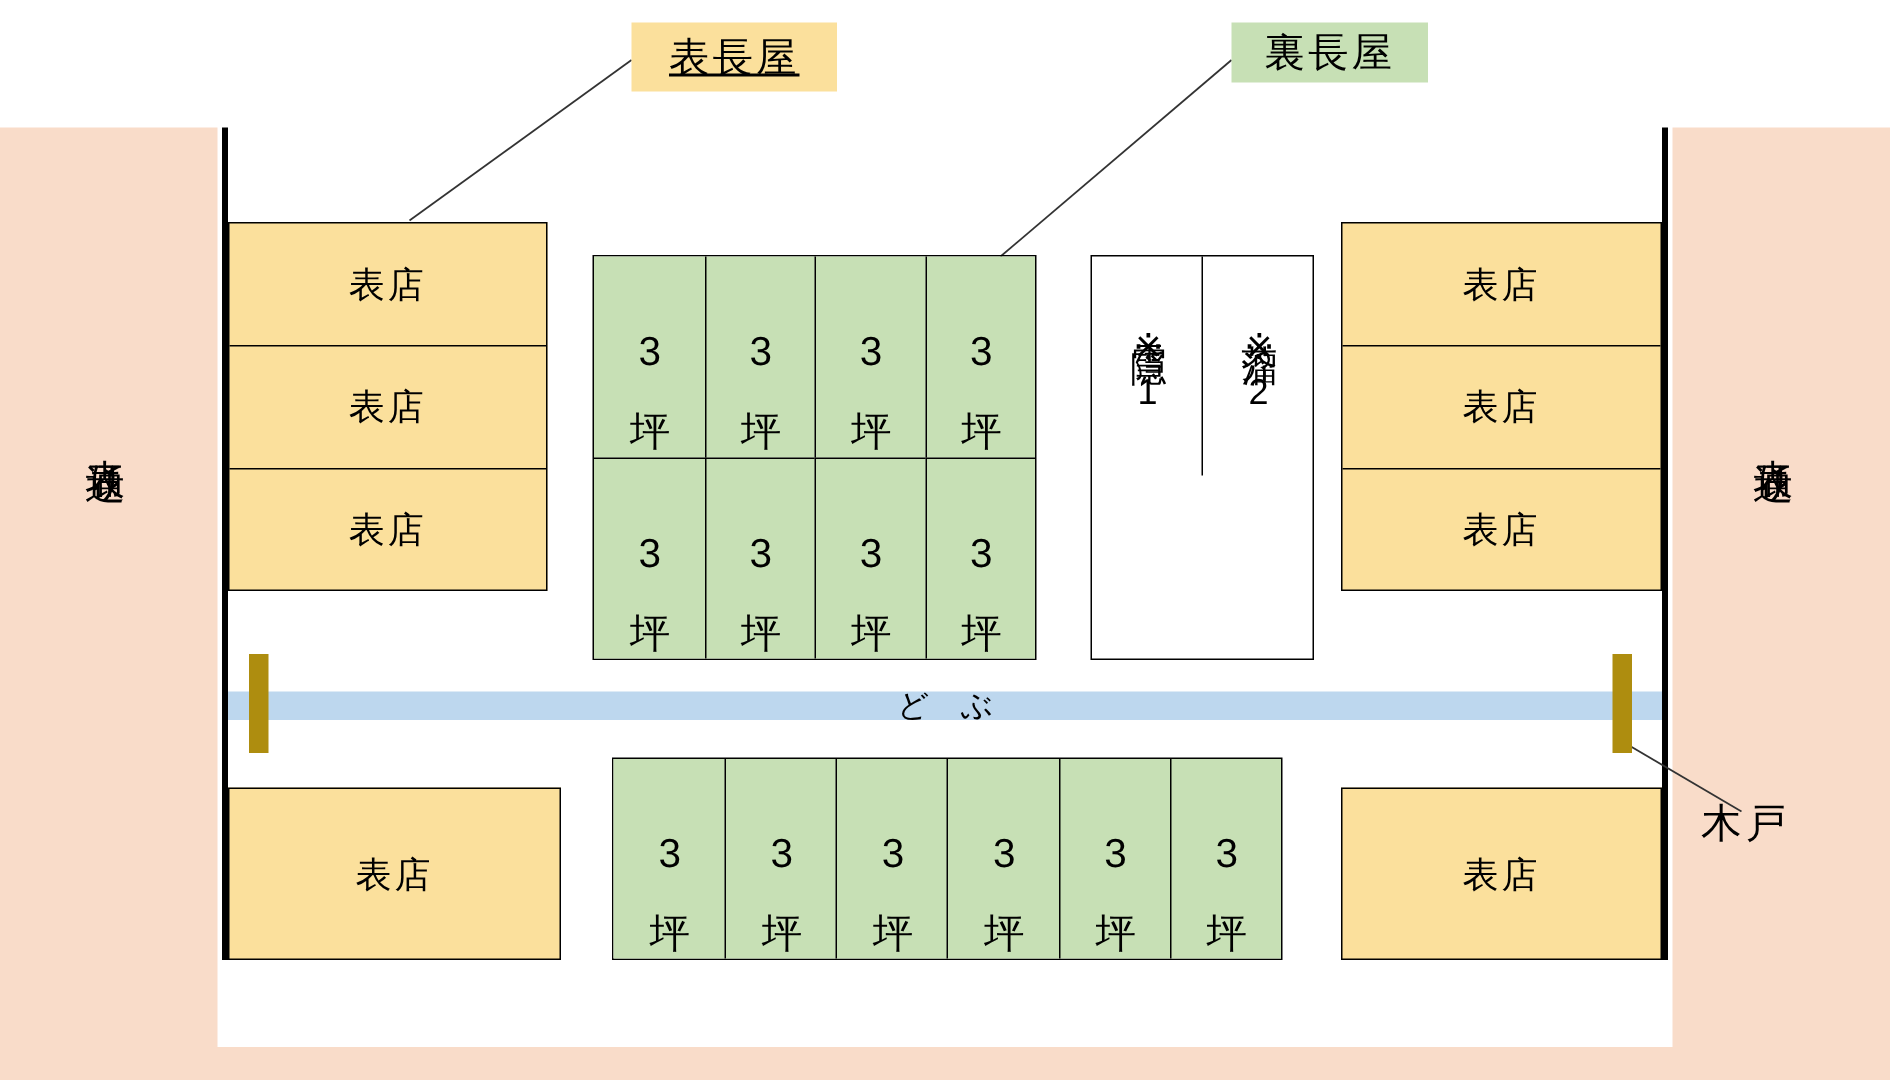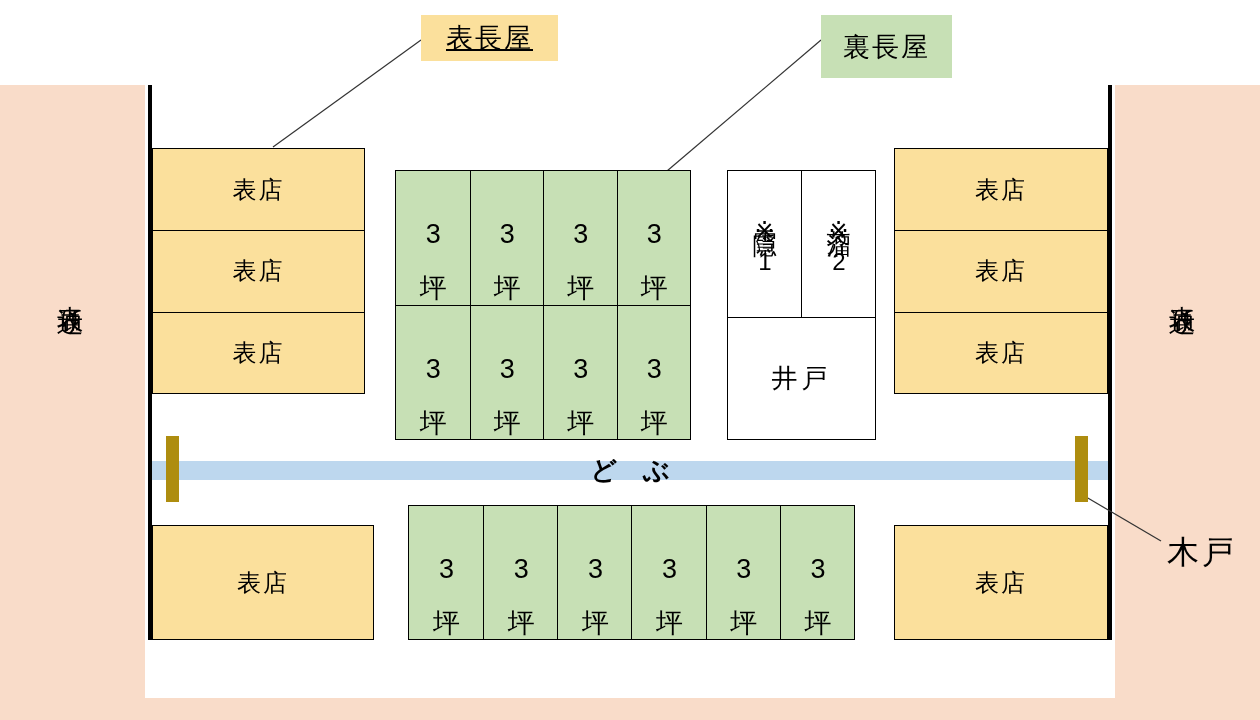--- a/index.html
+++ b/index.html
@@ -48,27 +48,27 @@
               border:1.5px solid #000; box-sizing:border-box; display:flex; flex-direction:column; background:#fff; }
   .facility .frow { height:146px; display:flex; flex:none; }
   .facility .fcell { flex:1; display:flex; align-items:center; justify-content:center; font-size:24px; }
   .facility .toilet { border-right:1.5px solid #000; }
   .facility .well { flex:1; border-top:1.5px solid #000; display:flex; align-items:center;
                     justify-content:center; font-size:26px; letter-spacing:4px; }
 
   .gutter { position:absolute; left:152px; top:461px; width:956px; height:19px;
             background:var(--gutter-blue,#BDD7EE); }
   .gutter-label { position:absolute; left:555px; top:450px; width:150px; height:40px;
-                  display:flex; align-items:center; justify-content:center; font-size:26px;font-weight:bold; }
+                  display:flex; align-items:center; justify-content:center; font-size:21px; }
 
   .gate { position:absolute; top:436px; width:13px; height:66px; background:var(--gate-gold,#AE8D0F); }
   .gate.left  { left:166px; }
   .gate.right { left:1075px; }
 
-  .gate-label  { position:absolute; left:1167px; top:531px; font-size:32px; letter-spacing:3px;font-family:Liberation Mono, monospace; }
+  .gate-label  { position:absolute; left:1134px; top:531px; font-size:27px; letter-spacing:3px;font-family:Liberation Mono, monospace; }
   .alley-label { position:absolute; left:530px; top:652px; width:200px; height:38px;
                  display:flex; align-items:center; justify-content:center; font-size:27px; }
 
   .lines { position:absolute; left:0; top:0; pointer-events:none; }
   .lines line { stroke:#333; stroke-width:1.2; }
 </style>
 </head>
 <body>
 
 <div class="canvas">
@@ -83,21 +83,21 @@
   <div class="wall" style="left:148px;"></div>
   <div class="wall" style="left:1108px;"></div>
 
   <svg class="lines" width="1260" height="720" viewBox="0 0 1260 720">
     <line x1="421" y1="40" x2="273" y2="147"></line>
     <line x1="821" y1="40" x2="667" y2="171"></line>
     <line x1="1081" y1="494" x2="1161" y2="541"></line>
   </svg>
 
   <div class="chip yellow" style="left:421px; top:15px; width:137px; height:46px;">表長屋</div>
-  <div class="chip green" style="left:821px; top:15px; width:131px; height:63px;">裏長屋</div>
+  <div class="chip green" style="left:821px; top:15px; width:131px; height:40px;">裏長屋</div>
 
   <div class="shopstack" style="left:152px; top:148px; width:213px; height:246px;">
     <div class="shoprow">表店</div>
     <div class="shoprow">表店</div>
     <div class="shoprow">表店</div>
   </div>
 
   <div class="shopstack" style="left:894px; top:148px; width:214px; height:246px;">
     <div class="shoprow">表店</div>
     <div class="shoprow">表店</div>
@@ -116,21 +116,20 @@
     <div class="cell">3坪</div>
     <div class="cell">3坪</div>
     <div class="cell">3坪</div>
   </div>
 
   <div class="facility">
     <div class="frow">
       <div class="fcell toilet vtext">雪隠※1</div>
       <div class="fcell vtext">芥溜※2</div>
     </div>
-    <div class="well">井戸</div>
   </div>
 
   <div class="gutter"></div>
   <div class="gutter-label">ど　ぶ</div>
 
   <div class="gate left"></div>
   <div class="gate right"></div>
   <div class="gate-label">木戸</div>
 
   <div class="brow" style="left:408px; top:505px; width:447px; height:135px;">

